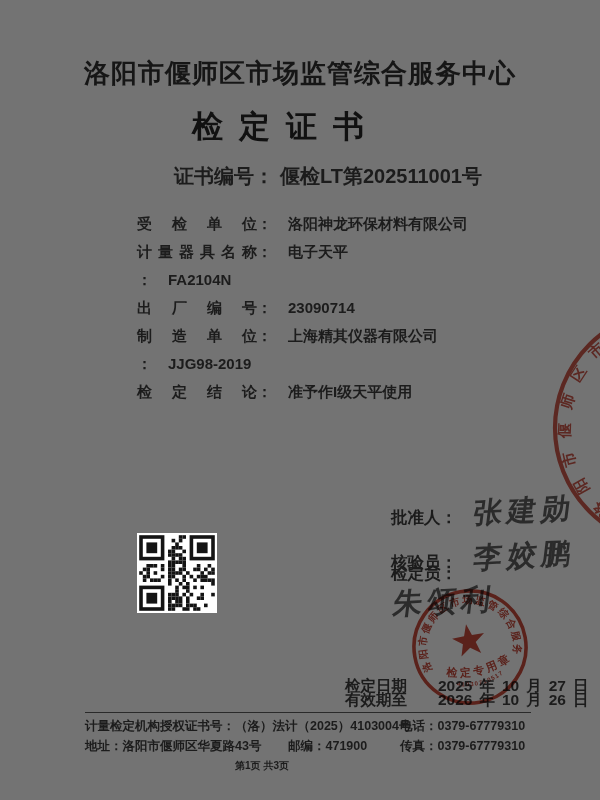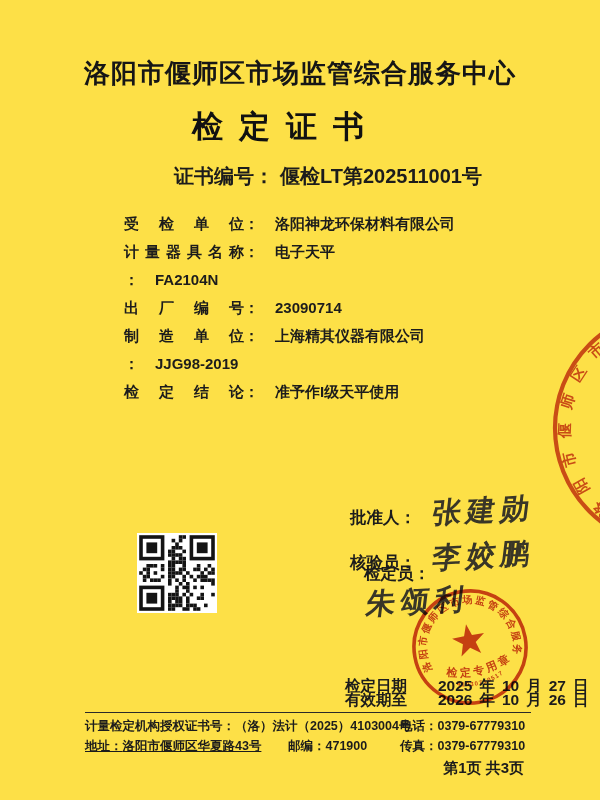--- a/index.html
+++ b/index.html
@@ -1,47 +1,47 @@
 <!DOCTYPE html>
 <html><head>
 <meta charset="utf-8">
 <style>
   html,body{margin:0;padding:0;background:#e8e8e6;}
   .page{
     position:relative;width:600px;height:800px;margin:0 auto;
-    background:#fde047;overflow:hidden;
+    background:#737373;overflow:hidden;
     font-family:"Liberation Sans","DejaVu Sans",sans-serif;
     color:#1c1c1c;
   }
   .org-title{
     position:absolute;top:56px;left:0;width:600px;text-align:center;
     font-size:26px;font-weight:bold;letter-spacing:1px;color:#161616;
   }
   .doc-title{
     position:absolute;top:106px;left:0;width:556px;text-align:center;
     font-size:31px;font-weight:bold;letter-spacing:16px;text-indent:16px;color:#111;
   }
   .cert-no-line{
     position:absolute;top:163px;left:0;width:600px;text-align:center;
     font-size:20px;font-weight:bold;padding-left:28px;
   }
   .cert-no-line .val{margin-left:6px;}
   .fields{
-    position:absolute;left:124px;top:215px;width:420px;
+    position:absolute;left:137px;top:215px;width:420px;
   }
   .field-row{display:flex;align-items:baseline;margin-bottom:10.5px;line-height:17.5px;}
   .field-label{
     display:inline-block;width:120px;font-size:15px;font-weight:bold;
     text-align:justify;text-align-last:justify;white-space:nowrap;
   }
   .field-colon{font-size:15px;font-weight:bold;}
   .field-value{margin-left:16px;font-size:15px;font-weight:bold;white-space:nowrap;}
   .qr-box{position:absolute;left:137px;top:533px;width:80px;height:80px;}
   .sig-row{position:absolute;left:350px;display:flex;align-items:baseline;}
-  .sig-label{font-size:16.5px;font-weight:bold;white-space:nowrap;}
+  .sig-label{font-size:16.5px;font-weight:bold;white-space:nowrap;margin-left:41px;}
   .sig-name{
     margin-left:14px;font-size:29px;font-weight:600;color:#242424;
     transform:rotate(-3deg) skewX(-10deg);transform-origin:left bottom;
     letter-spacing:5px;white-space:nowrap;opacity:.9;
   }
   .date-row{position:absolute;left:345px;display:flex;align-items:baseline;
     font-size:15.5px;font-weight:bold;white-space:nowrap;}
   .date-row .dlabel{margin-right:24px;}
   .date-row .num{margin:0 7px;}
   .stamp-main{
@@ -53,24 +53,24 @@
     mix-blend-mode:multiply;opacity:.85;
   }
   .footer-line{
     position:absolute;left:85px;top:712px;width:446px;height:0;
     border-top:1.6px solid #2a2a2a;
   }
   .footer{position:absolute;left:0;top:718px;width:600px;font-size:12.5px;font-weight:bold;}
   .footer .f-abs{position:absolute;white-space:nowrap;}
   .f-auth{left:85px;top:0;}
   .f-phone{left:400px;top:0;}
-  .f-addr{left:85px;top:20px;text-decoration:underline;}
+  .f-addr{left:85px;top:20px;}
   .f-zip{left:288px;top:20px;}
   .f-fax{left:400px;top:20px;}
-  .f-page{left:0;top:41px;width:524px;text-align:right;position:absolute;font-size:15px;}
+  .f-page{left:0;top:41px;width:524px;text-align:center;position:absolute;font-size:10px;}
 </style>
 </head>
 <body>
 
 <div class="page">
 
   <div class="org-title">洛阳市偃师区市场监管综合服务中心</div>
   <div class="doc-title">检定证书</div>
 
   <div class="cert-no-line">

